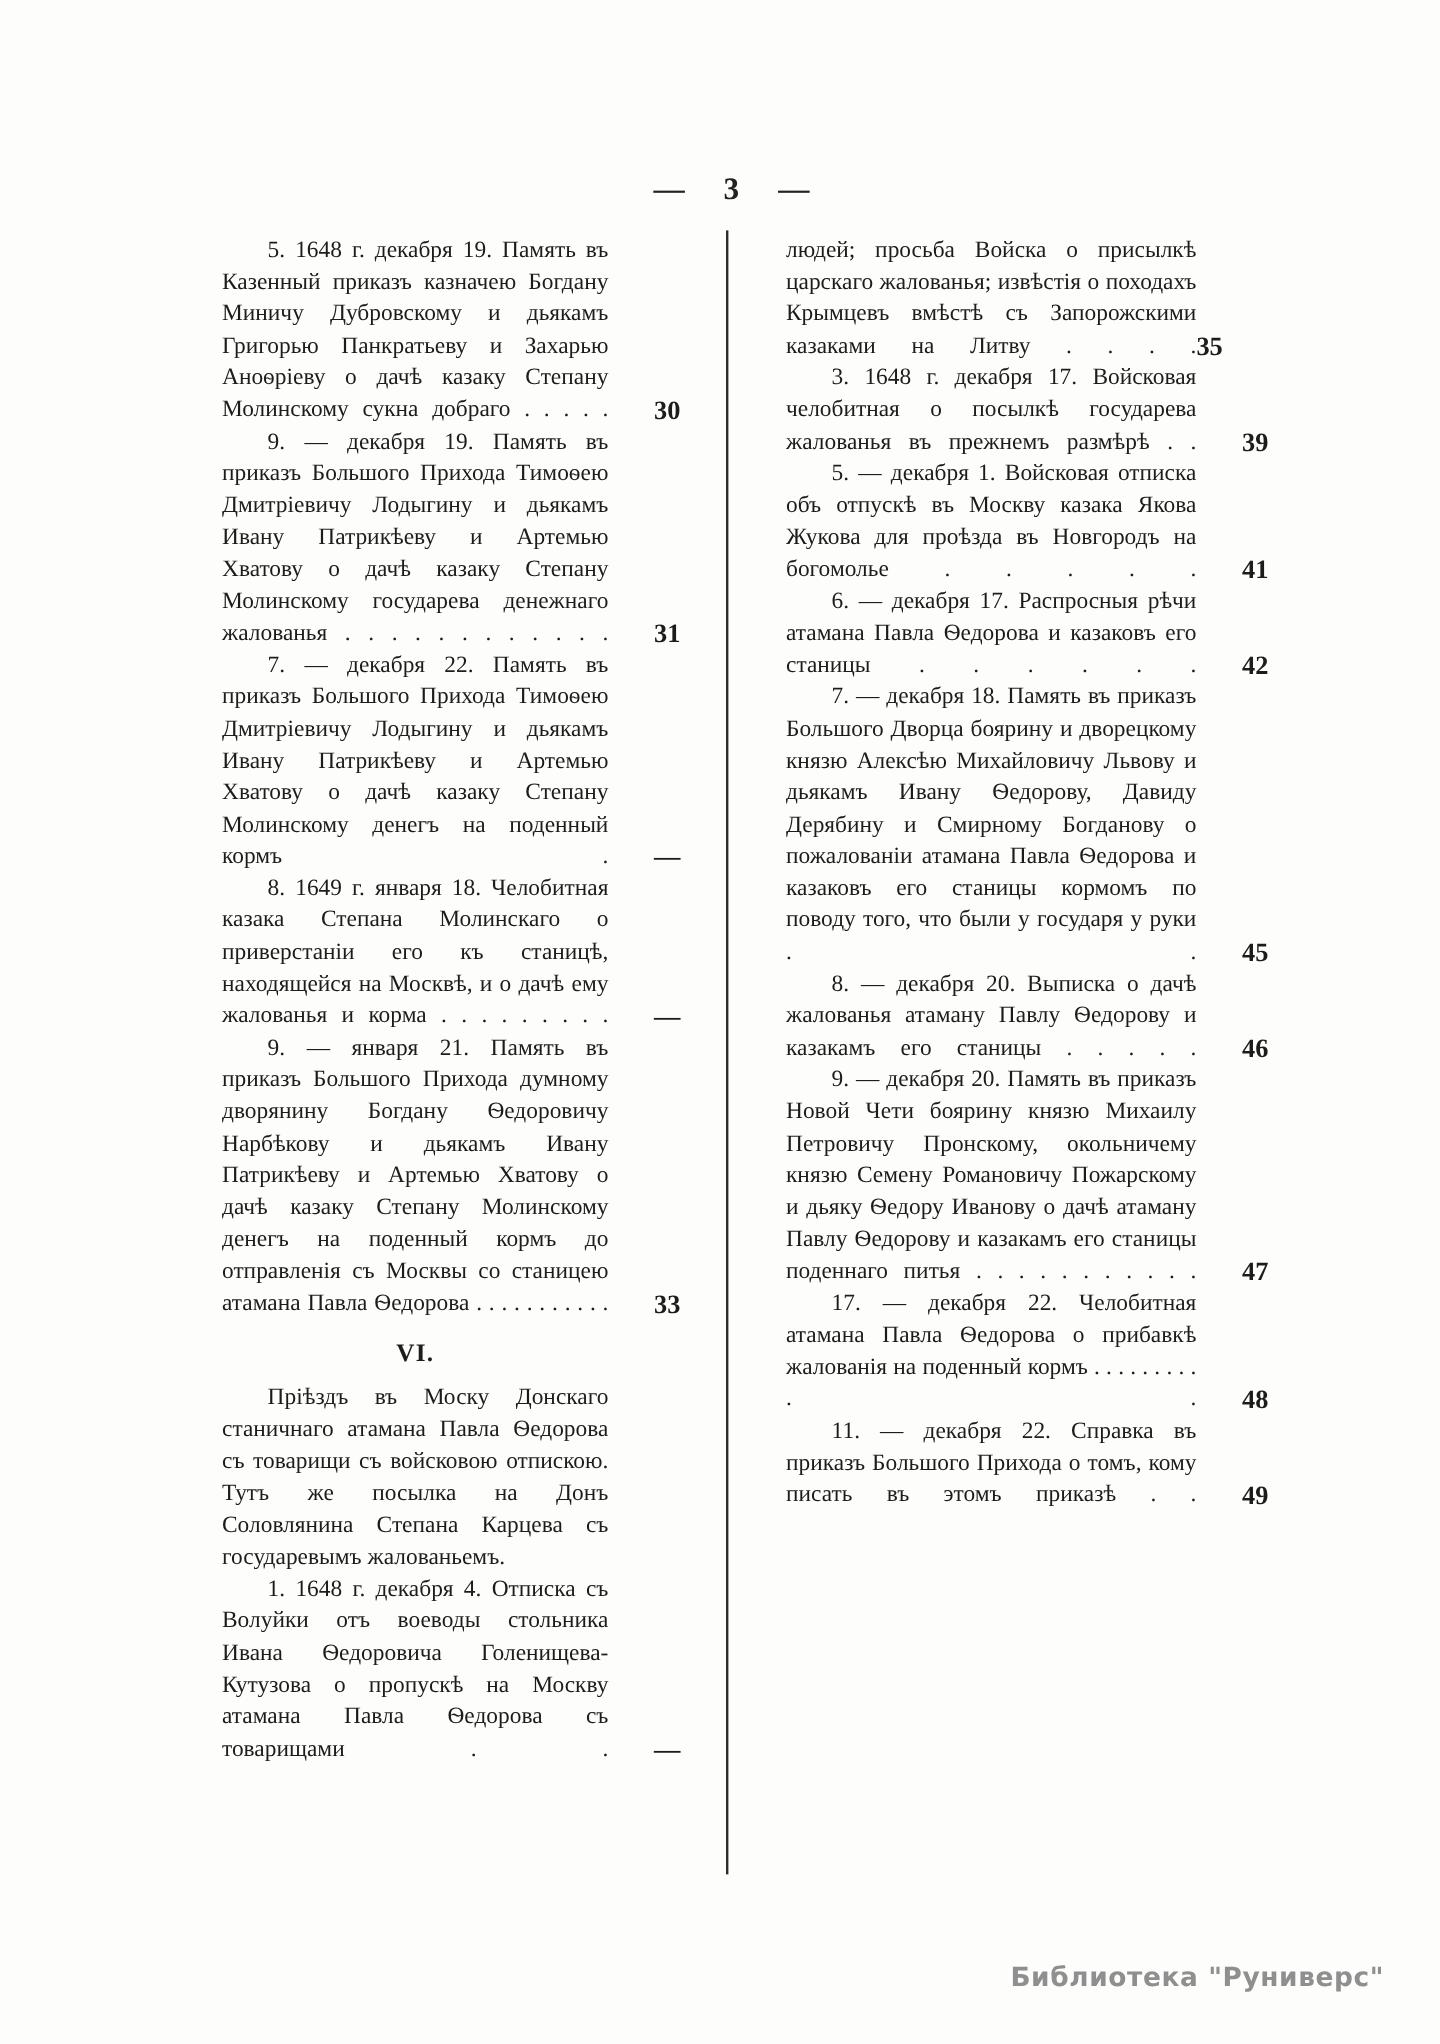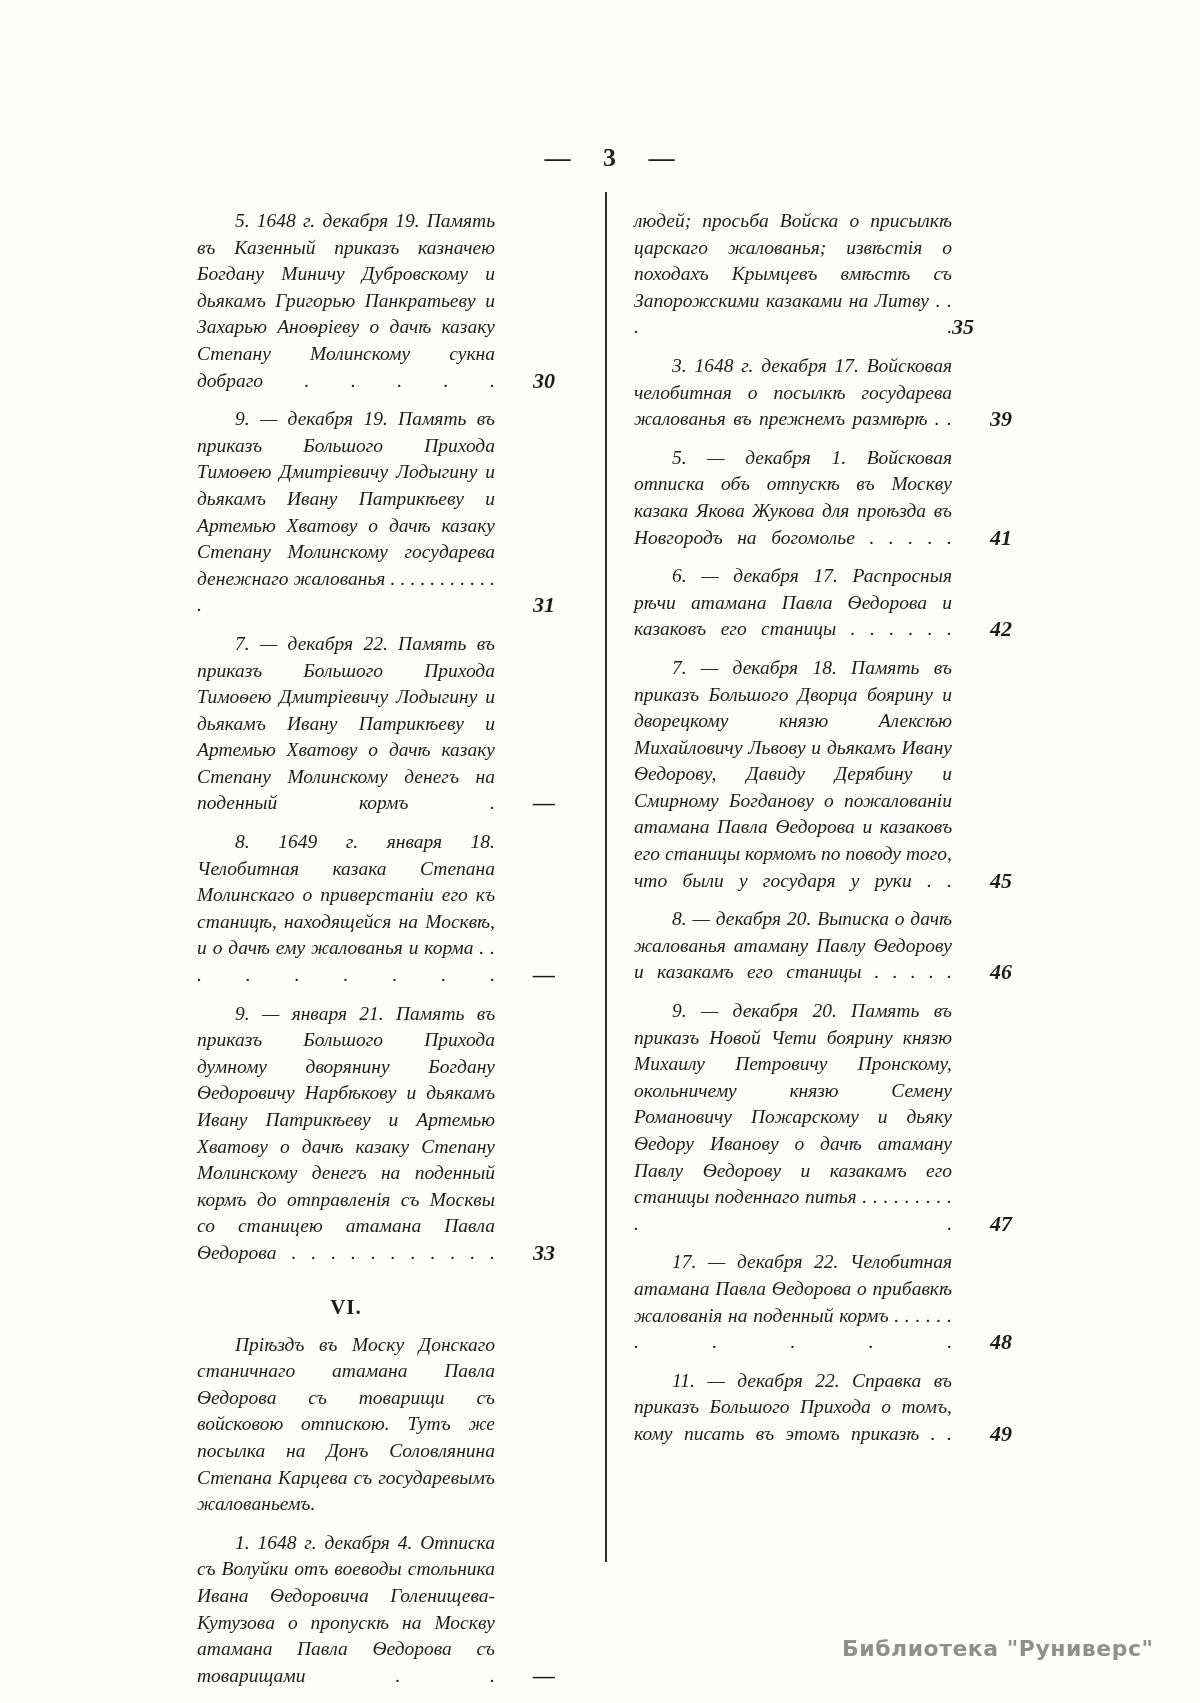--- a/index.html
+++ b/index.html
@@ -13,43 +13,42 @@
   }
   .page-header{
     position:absolute;top:143px;left:10px;width:1200px;
     text-align:center;
     font-size:26px;font-weight:bold;
     word-spacing:24px;letter-spacing:1px;
     color:#222;
   }
   .col{position:absolute;top:196px;}
   #leftcol{left:185px;width:322px;}
-  #rightcol{left:622px;width:342px;}
+  #rightcol{left:655px;width:342px;}
   p.entry{
-    margin:12px;
+    margin:0;
     font-size:19.5px;
     line-height:26.6px;
     text-align:justify;
     text-indent:38px;
     position:relative;
-    font-style:italic;
   }
   p.noindent{text-indent:0;}
   p.dotted{text-align-last:justify;}
   .pgref{
     position:absolute;bottom:0;
     font-weight:bold;
     text-align:right;
     font-size:22px;
     white-space:nowrap;
   }
   #leftcol .pgref{left:100%;width:96px;}
   #rightcol .pgref{left:100%;width:54px;}
   .section-heading{
-    margin:28px 0 12px;
+    margin:15px 0 12px;
     text-align:center;
     font-size:21px;
     font-weight:bold;
     letter-spacing:1px;
   }
   .divider{
     position:absolute;
     left:605px;top:192px;
     width:2px;height:1370px;
     background:#2c2c2c;

